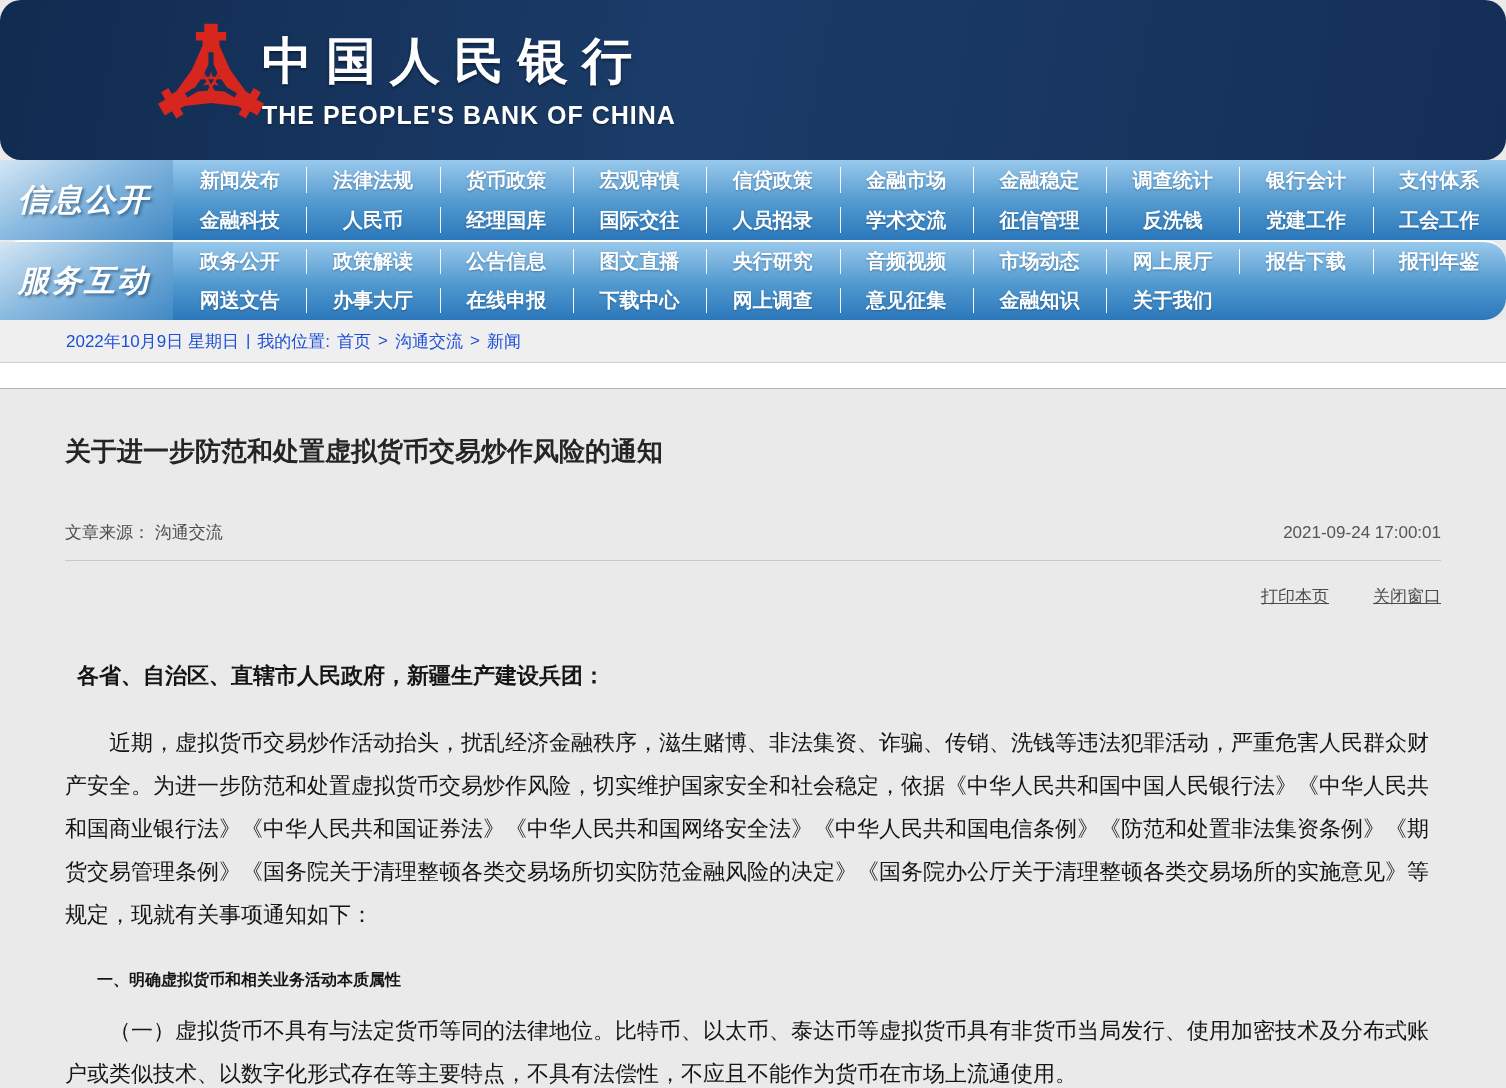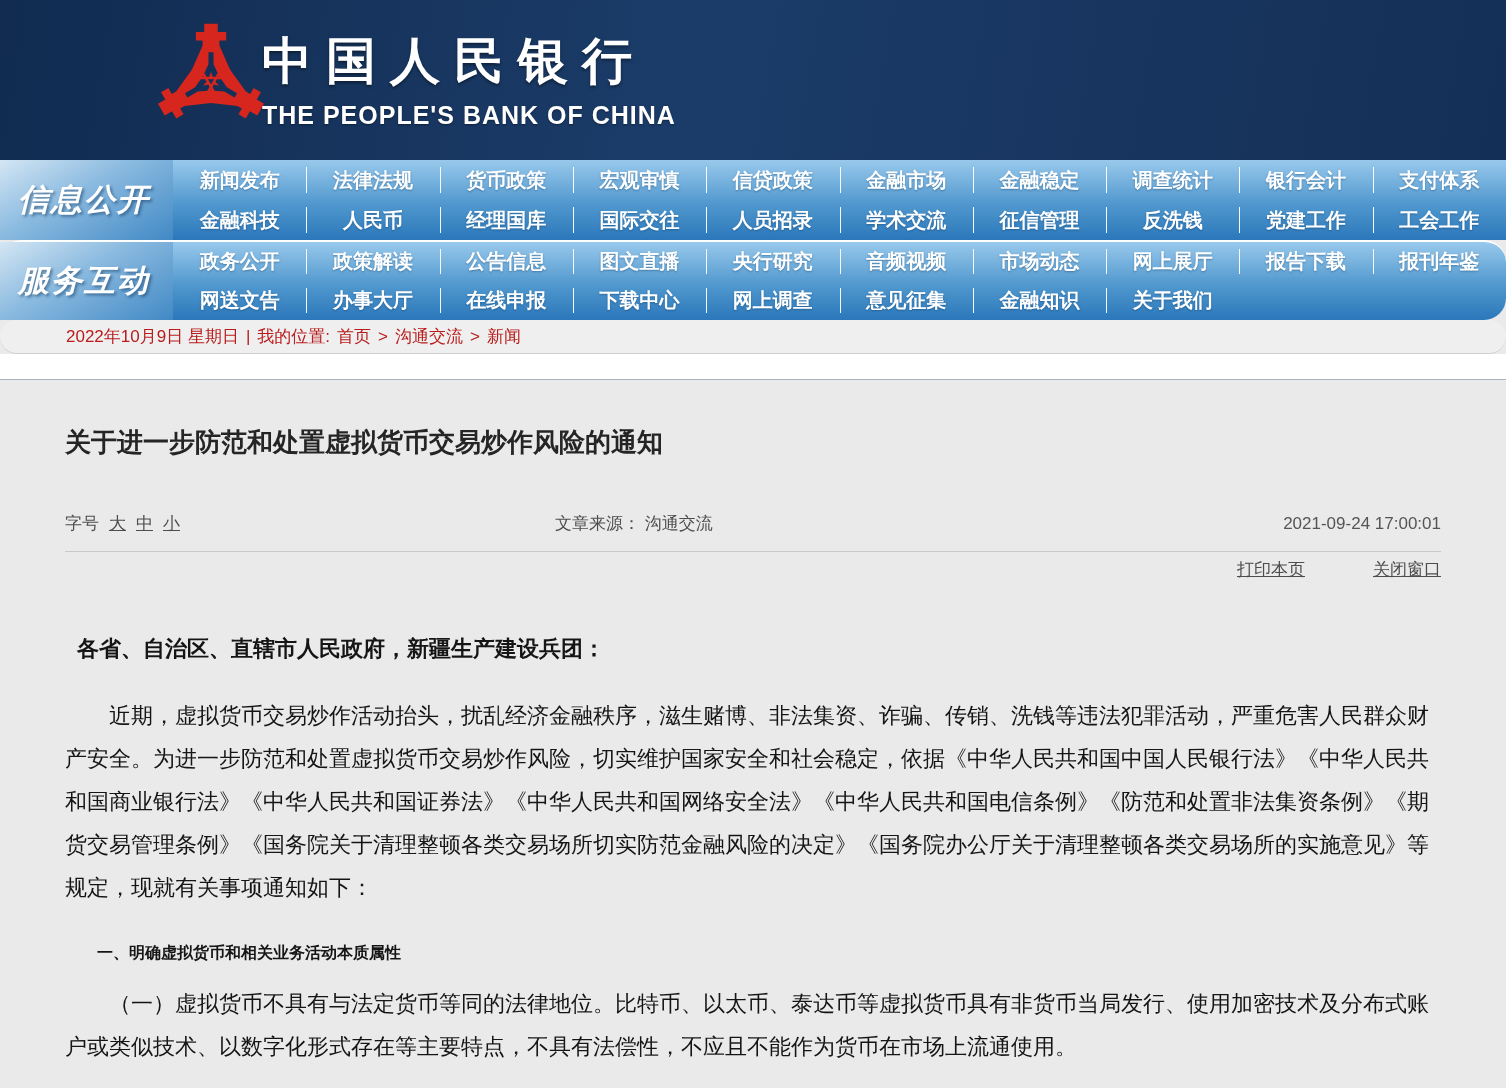--- a/index.html
+++ b/index.html
@@ -13,20 +13,21 @@
     background: #eaeaea;
   }
 
   
   .header {
     height: 160px;
     background: linear-gradient(100deg, #112b50 0%, #1b3c69 45%, #142f57 100%);
     display: flex;
     align-items: center;
     position: relative;
+    border-radius: 21px;
   }
   .logo-wrap { position: absolute; left: 152px; top: 14px; width: 118px; height: 134px; }
   .brand { position: absolute; left: 262px; top: 28px; color: #fff; }
   .brand-cn {
     font-family: "Liberation Serif", "DejaVu Serif", serif;
     font-size: 50px; font-weight: bold; letter-spacing: 14px;
     text-shadow: 0 2px 3px rgba(0,0,0,.4);
     white-space: nowrap;
   }
   .brand-en {
@@ -69,28 +70,27 @@
     white-space: nowrap;
   }
   .nav-cell.sep::before {
     content: "";
     position: absolute; left: 0; top: 7px; bottom: 7px; width: 1px;
     background: rgba(255,255,255,.95);
   }
 
   
   .breadcrumb {
-    height: 34px;
+    height: 43px;
     background: #efefef;
     border-bottom: 1px solid #cfcfcf;
     display: flex; align-items: center;
     padding-left: 66px;
-    font-size: 17px; color: #b91c1c;
+    font-size: 17px; color: #1d4ed8;
     gap: 7px;
-    border-radius: 20px;
   }
   .breadcrumb .bc-link { cursor: pointer; }
   .white-gap { height: 26px; background: #ffffff; border-bottom: 1px solid #adb5ba; }
 
   
   .content {
     position: relative;
     height: 699px;
     padding: 0 65px;
     background: #eaeaea;
@@ -108,22 +108,22 @@
     display: flex; align-items: baseline;
     font-size: 17px; color: #4d4d4d;
     padding-bottom: 16px;
     border-bottom: 1px solid #c9c9c9;
   }
   .meta-left { flex: 0 0 490px; display: flex; gap: 10px; align-items: baseline; }
   .size-link { text-decoration: underline; cursor: pointer; }
   .meta-center { flex: 1; }
   .meta-right { color: #555; }
   .actions {
-    margin-top: 6px;
-    display: flex; justify-content: flex-end; gap: 68px;
+    margin-top: 24px;
+    display: flex; justify-content: flex-end; gap: 44px;
     font-size: 17px; color: #4d4d4d;
   }
   .action-link { text-decoration: underline; cursor: pointer; }
 
   .body-text { margin-top: 46px; font-size: 22px; line-height: 43px; color: #151515; }
   .salutation { font-weight: bold; margin-bottom: 24px; margin-left: 12px; }
   .para { text-indent: 2em; margin-bottom: 0; }
   .section-heading {
     font-size: 16px; font-weight: bold; color: #151515;
     text-indent: 2em; margin-top: 22px; margin-bottom: 8px;
@@ -232,26 +232,20 @@
     <span class="bc-link">新闻</span>
   </div>
 
   <div class="white-gap"></div>
 
   <div class="content">
     <div class="article">
       <div class="article-title">关于进一步防范和处置虚拟货币交易炒作风险的通知</div>
 
       <div class="meta-row">
-        <div class="meta-left">
-          <span>字号</span>
-          <span class="size-link">大</span>
-          <span class="size-link">中</span>
-          <span class="size-link">小</span>
-        </div>
         <div class="meta-center">
           <span>文章来源：</span>
           <span>沟通交流</span>
         </div>
         <div class="meta-right">2021-09-24 17:00:01</div>
       </div>
 
       <div class="actions">
         <span class="action-link">打印本页</span>
         <span class="action-link">关闭窗口</span>

